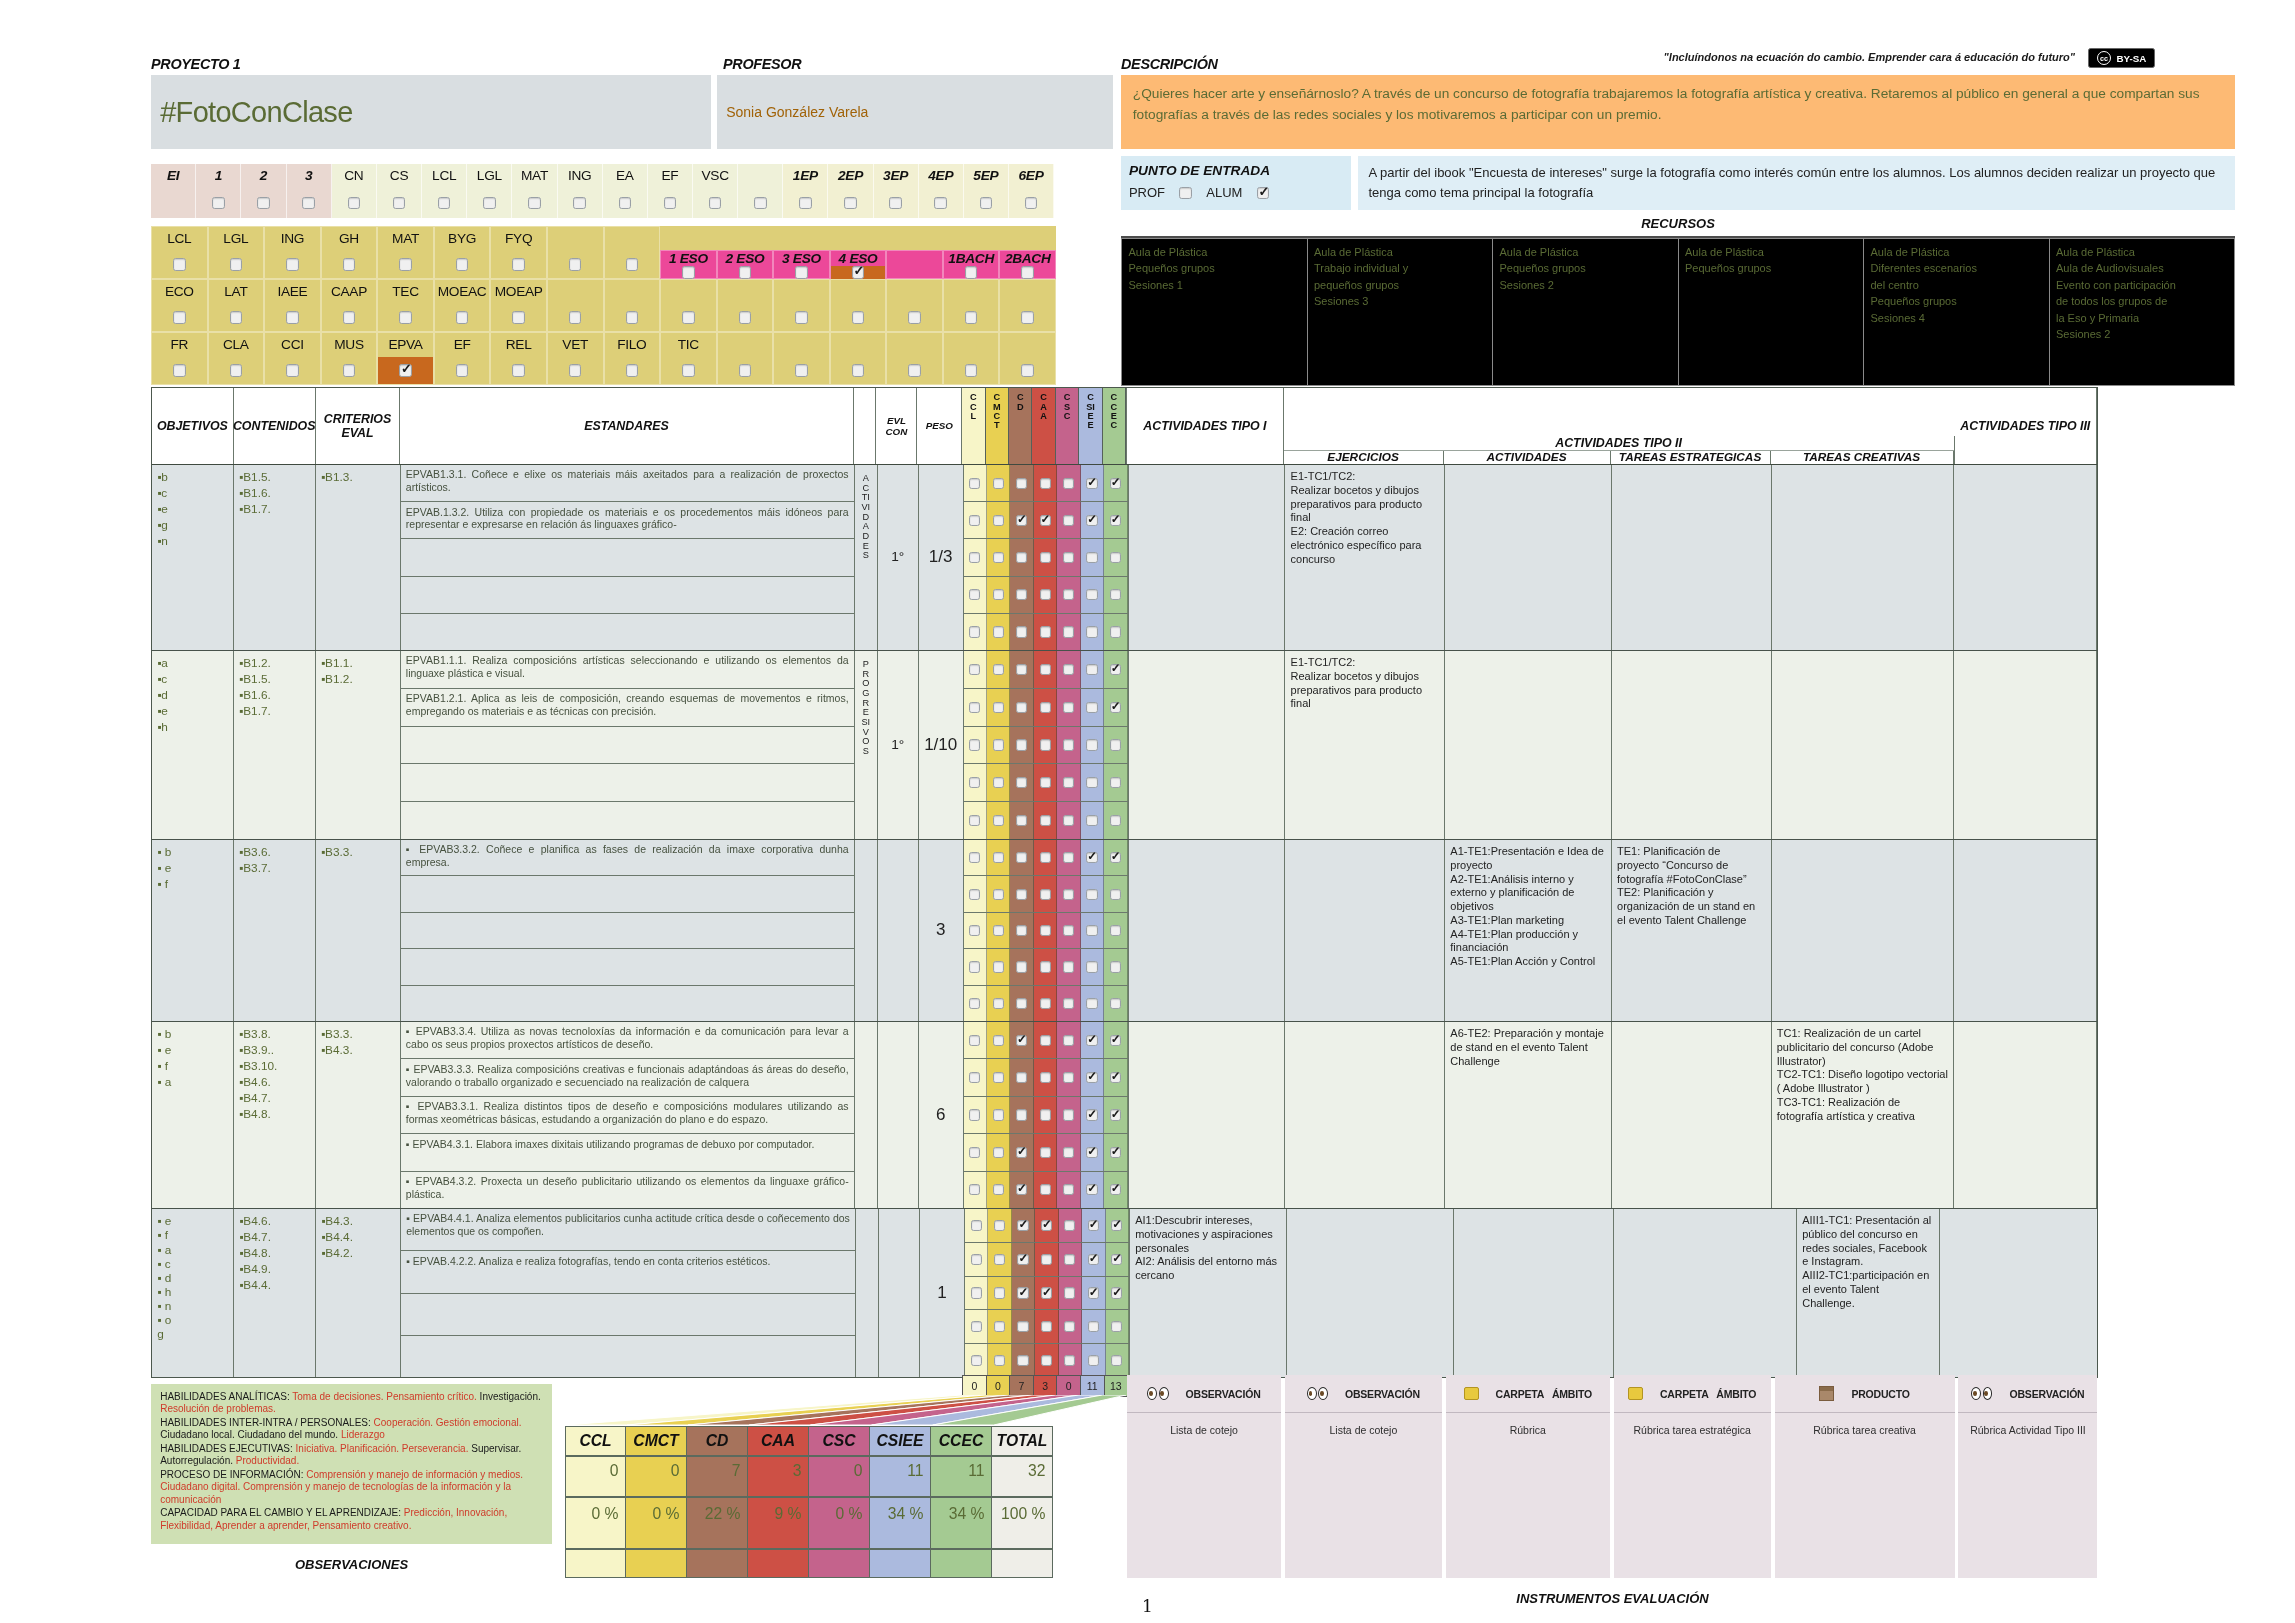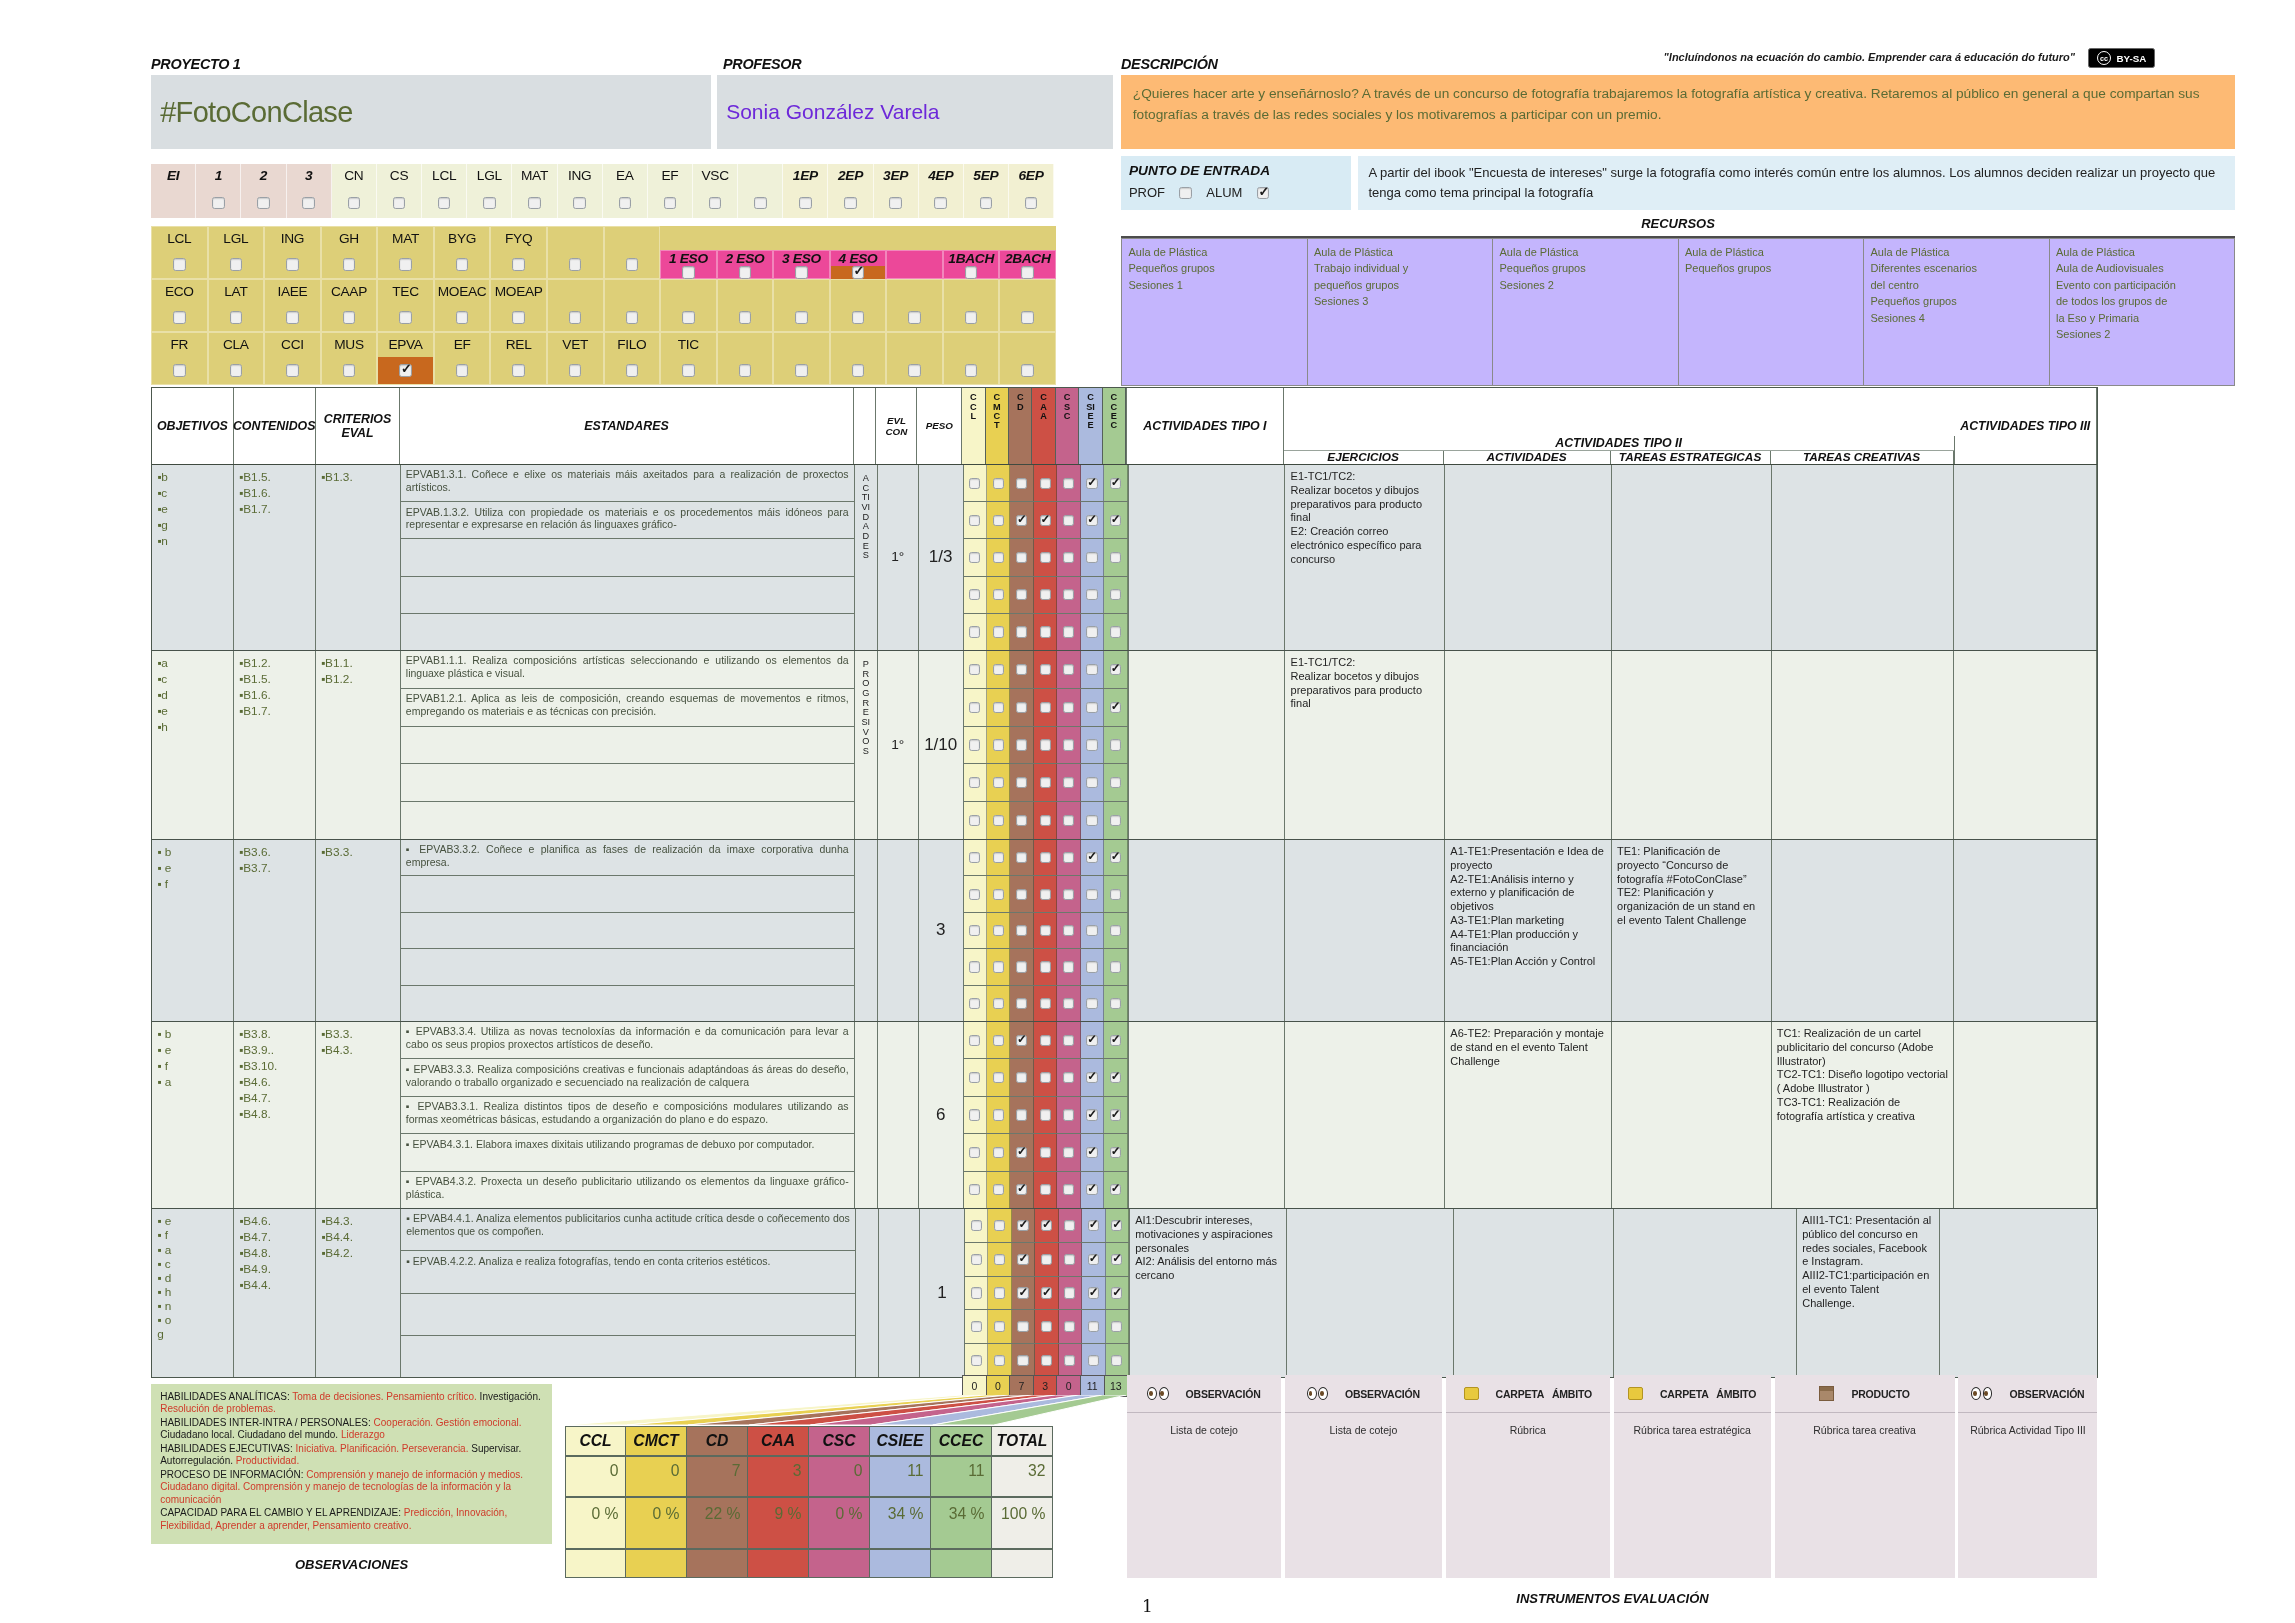--- a/index.html
+++ b/index.html
@@ -5,21 +5,21 @@
   html,body{margin:0;padding:0;background:#fff;}
   body{font-family:"Liberation Sans",sans-serif;}
   #page{position:relative;width:2295px;height:1623px;background:#ffffff;overflow:hidden;}
   .abs{position:absolute;box-sizing:border-box;}
   .pre{white-space:pre-line;}
 
   
   .top-label{font-size:14.4px;font-weight:bold;font-style:italic;color:#111;letter-spacing:-0.3px;}
   .valbox{background:#d9dee1;box-sizing:border-box;display:flex;align-items:center;}
   .bigtitle{font-size:29px;color:#5a6b35;padding-left:9.2px;letter-spacing:-0.7px;}
-  .profname{font-size:21px;color:#6d28d9;padding-left:9.2px;}
+  .profname{font-size:14px;color:#a16207;padding-left:9.2px;}
   .descbox{background:#fdba74;padding:9.2px 11.8px;font-size:13.7px;color:#5a6b35;line-height:1.5;display:block;}
   .quote{font-size:11px;font-weight:bold;font-style:italic;color:#1a1a1a;text-align:right;}
   .cc-badge{display:inline-flex;align-items:center;gap:5.2px;background:#000;color:#fff;border:1.3px solid #666;border-radius:2.6px;padding:2px 7.9px;font-size:9.8px;font-weight:bold;}
   .cc-circle{width:12.4px;height:12.4px;border:1.3px solid #fff;border-radius:50%;display:inline-flex;align-items:center;justify-content:center;font-size:7.2px;font-weight:bold;}
 
   
   .cbx{display:inline-block;width:10.5px;height:10.5px;border-radius:2.6px;background:#f0f0f0;border:1.3px solid #9aa0a6;box-shadow:inset 0 0.7px 1.3px rgba(0,0,0,.2);position:relative;}
   .cbx.on::after{content:"✓";position:absolute;top:-3.9px;left:0.7px;font-size:13px;font-weight:bold;color:#1a1a1a;}
 
   
@@ -39,21 +39,21 @@
 
   
   .punto{background:#d8ebf4;padding:6.5px 7.9px;}
   .punto-title{font-size:13.7px;font-weight:bold;font-style:italic;color:#111;margin-bottom:7.9px;}
   .punto-row{display:flex;align-items:center;gap:14.4px;font-size:13px;color:#222;}
   .punto-text{background:#dfeef6;padding:6.5px 10.5px;font-size:13px;color:#222;line-height:1.55;}
 
   
   .res-title{text-align:center;font-size:13px;font-weight:bold;font-style:italic;color:#111;height:19.6px;}
   .res-table{display:flex;border-top:2px double #4c4c4c;height:148px;}
-  .res-cell{flex:1;background:#c4b5fd;border:0.7px solid #8a8a8a;border-left:none;padding:5.2px 6.5px;font-size:11px;color:#5a6b35;line-height:1.5;white-space:pre-line;}
+  .res-cell{flex:1;background:#000000;border:0.7px solid #8a8a8a;border-left:none;padding:5.2px 6.5px;font-size:11px;color:#5a6b35;line-height:1.5;white-space:pre-line;}
   .res-cell:first-child{border-left:0.7px solid #8a8a8a;}
 
   
   .grid{border:1.3px solid #4c584e;background:#fff;}
   .ghead{display:flex;height:76px;border-bottom:1.3px solid #3f4a40;background:#fff;}
   .gh{display:flex;align-items:center;justify-content:center;text-align:center;font-size:12.4px;font-weight:bold;font-style:italic;color:#111;border-right:0.7px solid #6b786c;box-sizing:border-box;line-height:1.15;padding:1.3px;}
   .gh-small{font-size:9.8px;}
   .at2{display:flex;flex-direction:column;padding:0;}
   .at2-title{height:27.5px;display:flex;align-items:center;justify-content:center;border-bottom:1.3px solid #9aa49c;width:100%;}
   .at2-subs{flex:1;display:flex;width:100%;}

